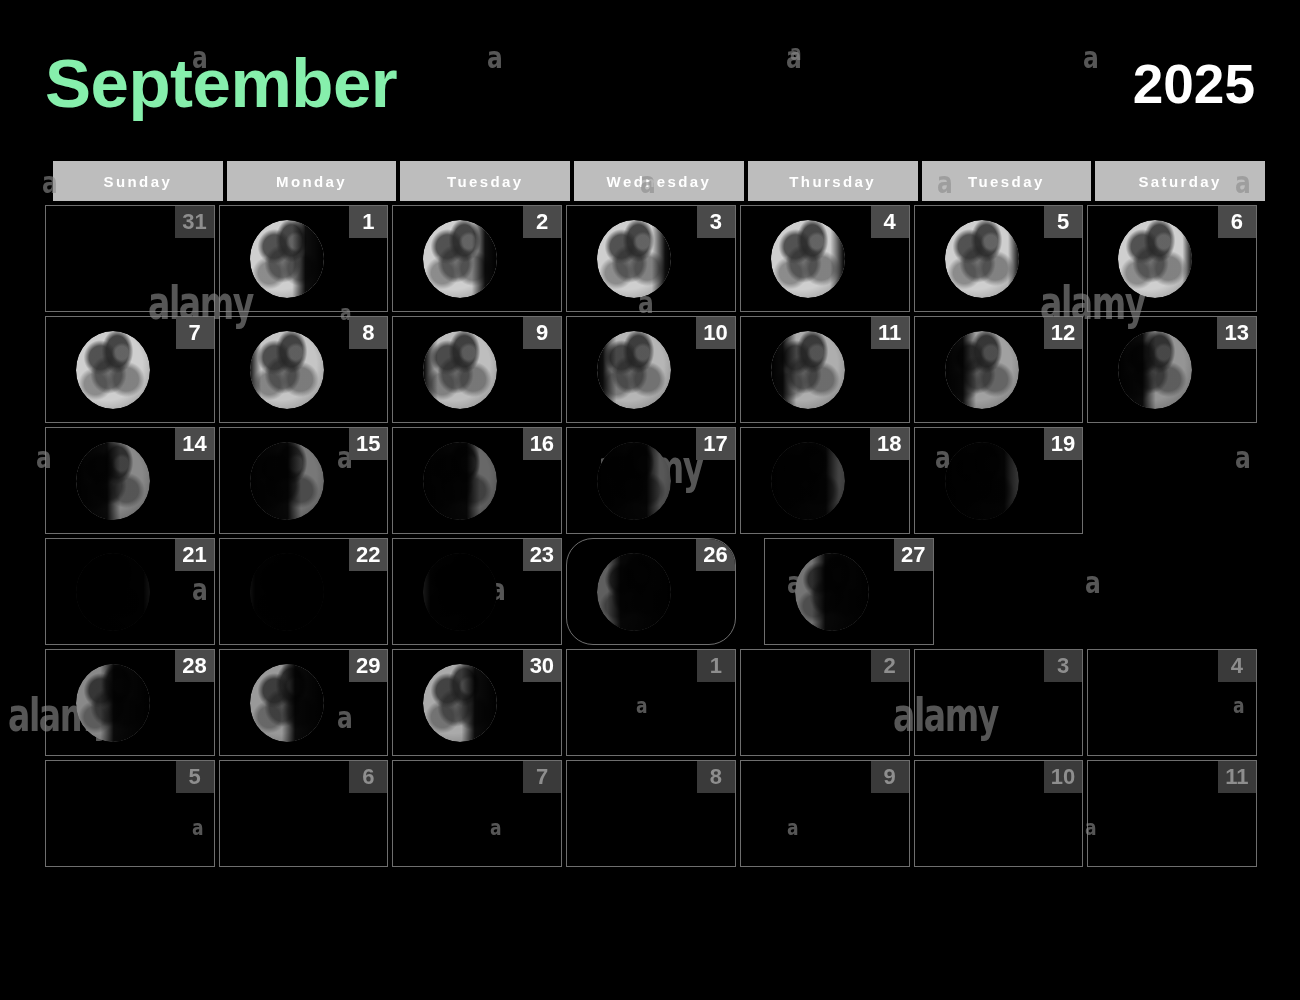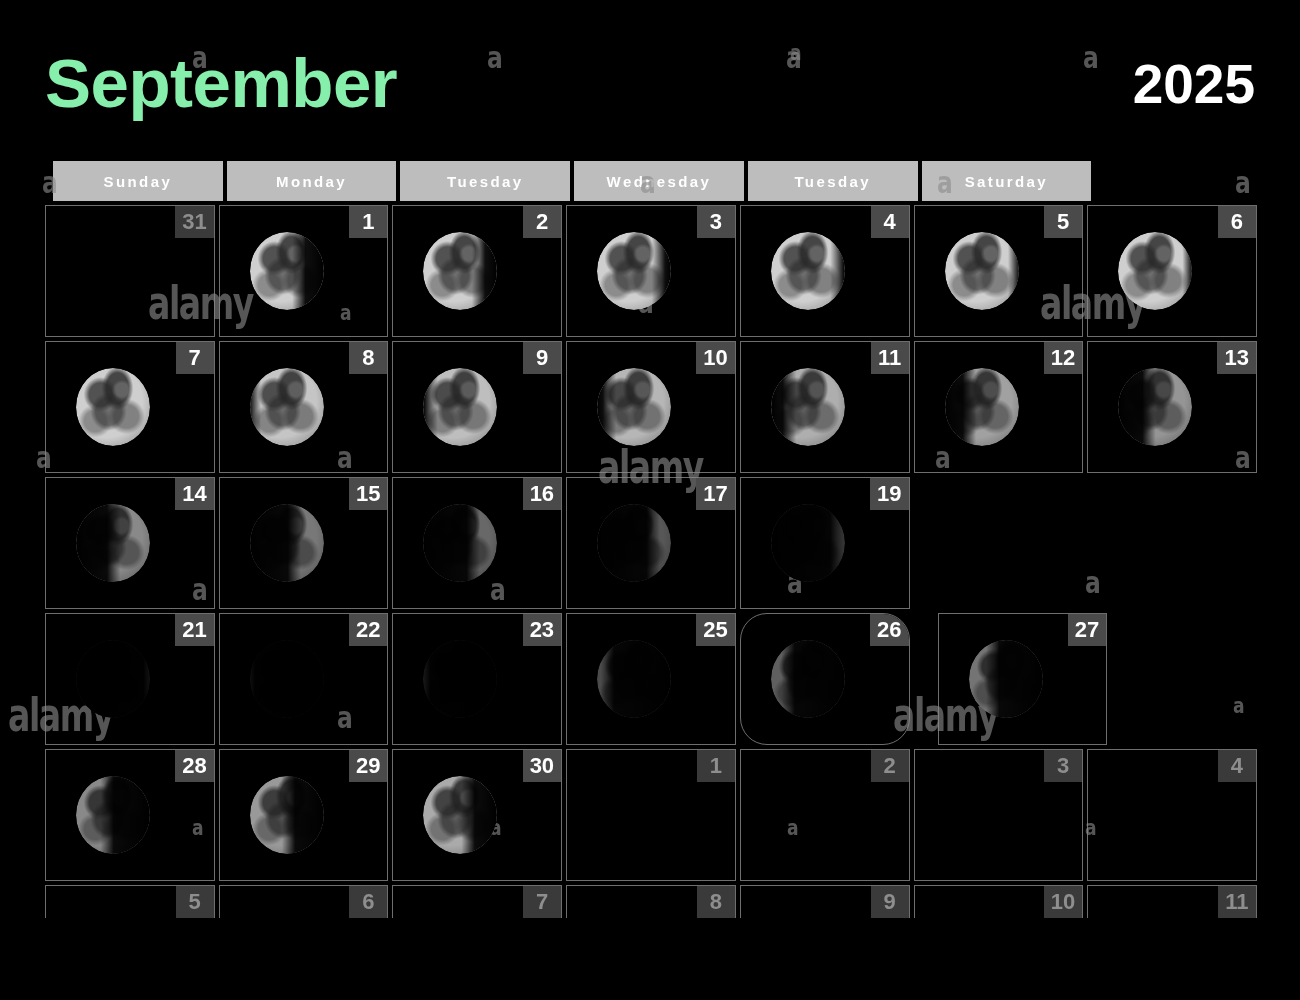--- a/index.html
+++ b/index.html
@@ -14,21 +14,21 @@
 
   
   .grid{position:absolute;left:45px;top:161px;width:1212px;}
   .row{display:flex;width:100%;padding-left:8px;}
   .row.head{margin-bottom:4px;}
   .hcell{box-sizing:border-box;height:40px;background:#bdbdbd;margin-right:4px;display:flex;align-items:center;justify-content:center;}
   .hcell:last-child{margin-right:0;}
   .hcell span{color:#ffffff;font-size:15px;font-weight:700;letter-spacing:2.4px;}
 
   .wrow{display:flex;width:100%;margin-bottom:4px;}
-  .dcell{box-sizing:border-box;height:132px;border:1px solid #6e6e6e;background:#000;margin-right:4px;position:relative;overflow:hidden;}
+  .dcell{box-sizing:border-box;height:107px;border:1px solid #6e6e6e;background:#000;margin-right:4px;position:relative;overflow:hidden;}
   .dcell:last-child{margin-right:0;}
 
   .daynum{position:absolute;top:0;right:0;min-width:38px;height:32px;background:#4a4a4a;color:#ffffff;
           font-size:22px;font-weight:700;display:flex;align-items:center;justify-content:center;padding:0 7px;box-sizing:border-box;z-index:3;}
   .daynum.dim{background:#3a3a3a;color:#8e8e8e;}
 
   
   .moonwrap{position:absolute;left:0;top:0;width:100%;height:100%;z-index:2;}
   .moon{position:absolute;top:50%;left:40%;transform:translate(-50%,-50%);border-radius:50%;overflow:hidden;
         width:74px;height:78px;}
@@ -76,20 +76,23 @@
         <div class="hcell" style="width: 169.714px;">
           <span>Monday</span>
         </div>
         <div class="hcell" style="width: 169.714px;">
           <span>Tuesday</span>
         </div>
         <div class="hcell" style="width: 169.714px;">
           <span>Wednesday</span>
         </div>
         <div class="hcell" style="width: 169.714px;">
+          <span>Thursday</span>
+        </div>
+        <div class="hcell" style="width: 169.714px;">
           <span>Tuesday</span>
         </div>
         <div class="hcell" style="width: 169.714px;">
           <span>Saturday</span>
         </div>
       </div>
     <div id="weeks-container">
         <div class="wrow">
           <div class="dcell" style="width: 169.714px;">
             <div class="daynum dim">31</div>
@@ -242,20 +245,29 @@
             <div class="daynum">16</div>
           </div>
           <div class="dcell" style="width: 169.714px;">
             <div class="moonwrap">
               <div class="moon">
                 <div class="disc" style="filter: brightness(0.42);"></div>
                 <div class="shadow sh-left" style="--t1: 15%; --t2: 33%;"></div>
               </div>
             </div>
             <div class="daynum">17</div>
+          </div>
+          <div class="dcell" style="width: 169.714px;">
+            <div class="moonwrap">
+              <div class="moon">
+                <div class="disc" style="filter: brightness(0.34);"></div>
+                <div class="shadow sh-left" style="--t1: 8%; --t2: 26%;"></div>
+              </div>
+            </div>
+            <div class="daynum">18</div>
           </div>
           <div class="dcell" style="width: 169.714px;">
             <div class="moonwrap">
               <div class="moon">
                 <div class="disc" style="filter: brightness(0.28);"></div>
                 <div class="shadow sh-left" style="--t1: 2.0000000000000018%; --t2: 20%;"></div>
               </div>
             </div>
             <div class="daynum">19</div>
           </div>
@@ -283,29 +295,20 @@
           </div>
           <div class="dcell" style="width: 169.714px;">
             <div class="moonwrap">
               <div class="moon">
                 <div class="disc" style="filter: brightness(0.18);"></div>
                 <div class="shadow sh-right" style="--t1: 0%; --t2: 10%;"></div>
                 <div class="dimmer" style="opacity: 0.31;"></div>
               </div>
             </div>
             <div class="daynum">23</div>
-          </div>
-          <div class="dcell" style="width: 169.714px;">
-            <div class="moonwrap">
-              <div class="moon">
-                <div class="disc" style="filter: brightness(0.36);"></div>
-                <div class="shadow sh-right" style="--t1: 5%; --t2: 23%;"></div>
-              </div>
-            </div>
-            <div class="daynum">25</div>
           </div>
           <div class="dcell" style="width: 169.714px; border-radius: 27px;">
             <div class="moonwrap">
               <div class="moon">
                 <div class="disc" style="filter: brightness(0.46);"></div>
                 <div class="shadow sh-right" style="--t1: 14%; --t2: 32%;"></div>
               </div>
             </div>
             <div class="daynum">26</div>
           </div>

